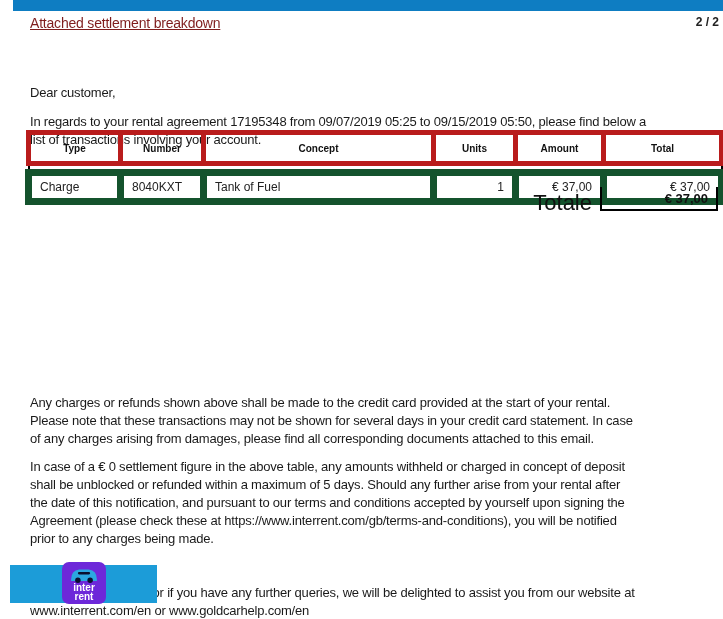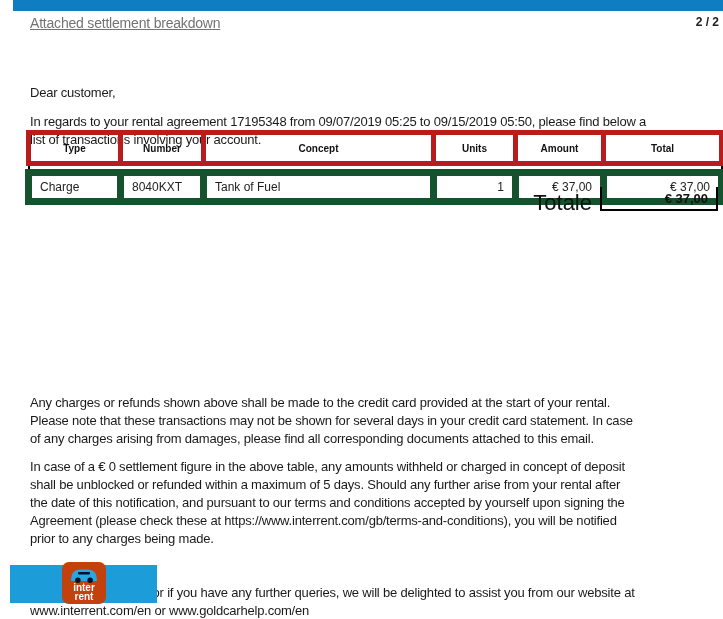--- a/index.html
+++ b/index.html
@@ -3,21 +3,21 @@
 <meta charset="utf-8">
 <style>
   html,body{margin:0;padding:0;background:#ffffff;}
   .page{
     position:relative;width:723px;height:619px;background:#ffffff;overflow:hidden;
     font-family:"Liberation Sans","DejaVu Sans",sans-serif;color:#1a1a1a;
   }
   .top-bar{position:absolute;left:13px;top:0;width:710px;height:11px;background:#0e7dc2;}
   .doc-title{
     position:absolute;left:30px;top:15px;font-size:14px;letter-spacing:-0.2px;
-    text-decoration:underline;color:#737373;white-space:pre;
+    text-decoration:underline;color:#7f1d1d;white-space:pre;
   }
   .page-indicator{
     position:absolute;right:4px;top:15px;font-size:12px;font-weight:bold;color:#222;white-space:pre;
   }
   .para{
     position:absolute;left:30px;font-size:13px;line-height:18px;letter-spacing:-0.2px;
     color:#1a1a1a;white-space:pre;margin-top:37px;
   }
   .greeting{top:47px;}
   .intro{top:76px;}
@@ -49,21 +49,21 @@
     position:absolute;left:600px;top:187px;width:118px;height:24px;
     border:2px solid #000;border-top:none;box-sizing:border-box;
     display:flex;align-items:center;justify-content:flex-end;
     font-size:13px;font-weight:bold;color:#111;padding-right:8px;
   }
 
   .brand-band{
     position:absolute;left:10px;top:565px;width:147px;height:38px;background:#1c9cd8;z-index:5;
   }
   .brand-logo{
-    position:absolute;left:52px;top:-3px;width:44px;height:42px;background:#c2410c;border-radius:7px;
+    position:absolute;left:52px;top:-3px;width:44px;height:42px;background:#6d28d9;border-radius:7px;
     display:flex;flex-direction:column;align-items:center;justify-content:flex-start;padding-top:3px;
     box-sizing:border-box;z-index:6;
   }
   .logo-line{
     color:#ffffff;font-size:10px;font-weight:bold;line-height:9px;letter-spacing:0;
     font-family:"Liberation Sans",sans-serif;
   }
   .car-icon-wrap{height:18px;display:flex;align-items:center;justify-content:center;}
 </style>
 </head>

